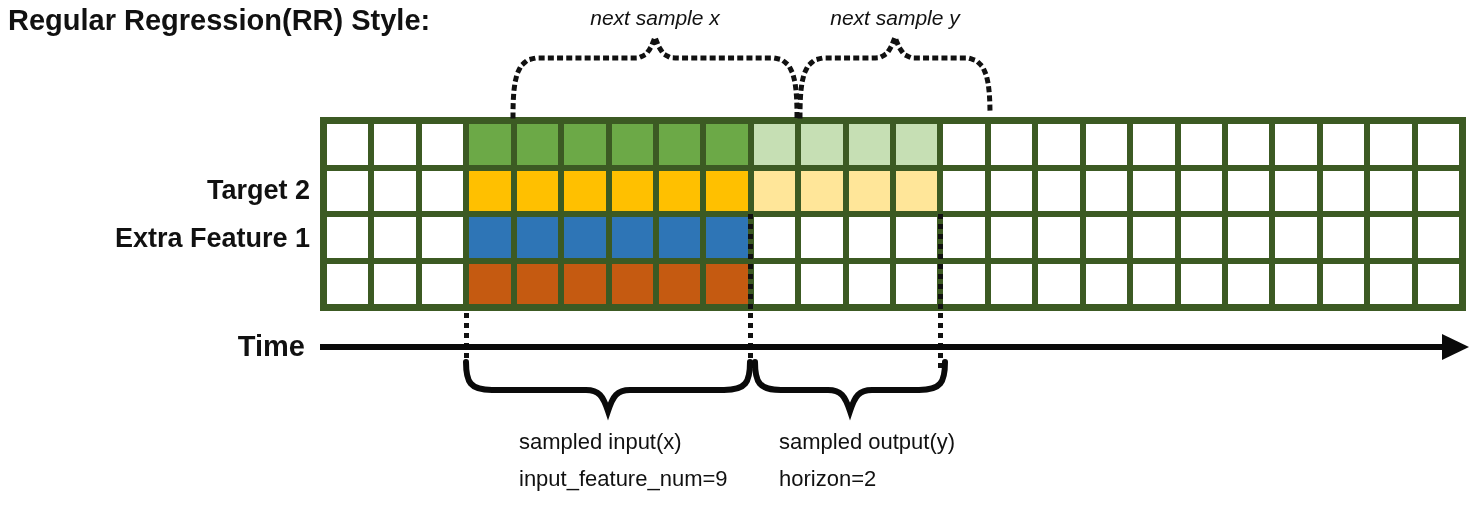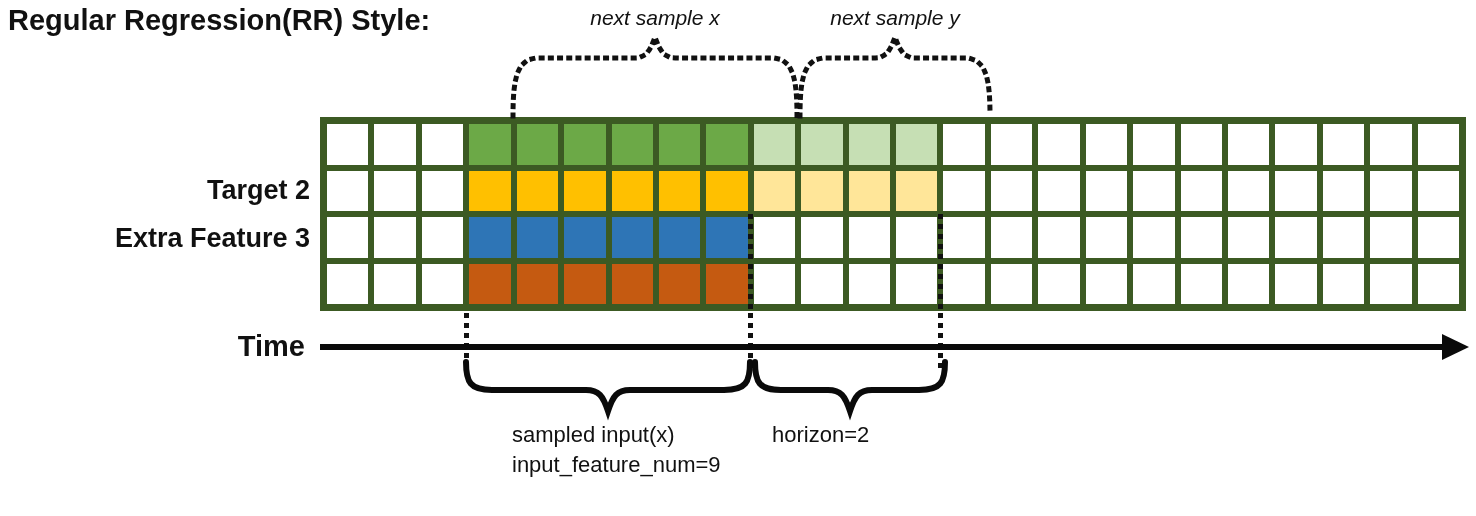--- a/index.html
+++ b/index.html
@@ -45,34 +45,34 @@
     left:1442px; top:334px; width:0; height:0;
     border-top:13px solid transparent; border-bottom:13px solid transparent;
     border-left:27px solid #0a0a0a;
   }
 
   #brace-svg { left:0; top:0; pointer-events:none; }
 
   .info-block { top:420px; font-size:22px; font-weight:500; line-height:30px; }
   #input-info  { left:512px; }
   #output-info { left:772px; }
-  .info-block p { margin:0; }
+  .info-block p { margin:7px; }
 </style>
 </head>
 <body>
 
 <div id="canvas">
 
   <div id="title" class="abs">Regular Regression(RR) Style:</div>
 
   <div id="next-y-label" class="abs top-label">next sample y</div>
   <div id="next-x-label" class="abs top-label">next sample x</div>
 
   <div class="abs row-label" style="top:165.5px">Target 2</div>
-  <div class="abs row-label" style="top:214px">Extra Feature 3</div>
+  <div class="abs row-label" style="top:214px">Extra Feature 1</div>
 
   <div id="grid" class="abs" style="background: rgb(60, 90, 35);">
       <div class="cell" style="background: rgb(255, 255, 255);"></div>
       <div class="cell" style="background: rgb(255, 255, 255);"></div>
       <div class="cell" style="background: rgb(255, 255, 255);"></div>
       <div class="cell" style="background: rgb(108, 169, 71);"></div>
       <div class="cell" style="background: rgb(108, 169, 71);"></div>
       <div class="cell" style="background: rgb(108, 169, 71);"></div>
       <div class="cell" style="background: rgb(108, 169, 71);"></div>
       <div class="cell" style="background: rgb(108, 169, 71);"></div>
@@ -181,16 +181,17 @@
     <path d="M 800,116 C 800,78 804,58 826,58 L 873,58 C 886,58 890,51 895,37 C 900,51 904,58 917,58 L 964,58 C 986,58 990,78 990,116" fill="none" stroke="#111" stroke-width="5" stroke-dasharray="1 8.2" stroke-linecap="square"></path>
     <path d="M 466,362 C 466,382 470,390 492,390 L 586,390 C 599,390 603,396 608,411 C 613,396 617,390 630,390 L 724,390 C 746,390 750,382 750,362" fill="none" stroke="#0a0a0a" stroke-width="6" stroke-linecap="round"></path>
     <path d="M 755,362 C 755,382 759,390 781,390 L 828,390 C 841,390 845,396 850,411 C 855,396 859,390 872,390 L 919,390 C 941,390 945,382 945,362" fill="none" stroke="#0a0a0a" stroke-width="6" stroke-linecap="round"></path>
   </svg>
 
   <div id="input-info" class="abs info-block">
     <p>sampled input(x)</p>
     <p>input_feature_num=9</p>
   </div>
   <div id="output-info" class="abs info-block">
+    <p>sampled output(y)</p>
     <p>horizon=2</p>
   </div>
 
 </div>
 
 </body></html>

